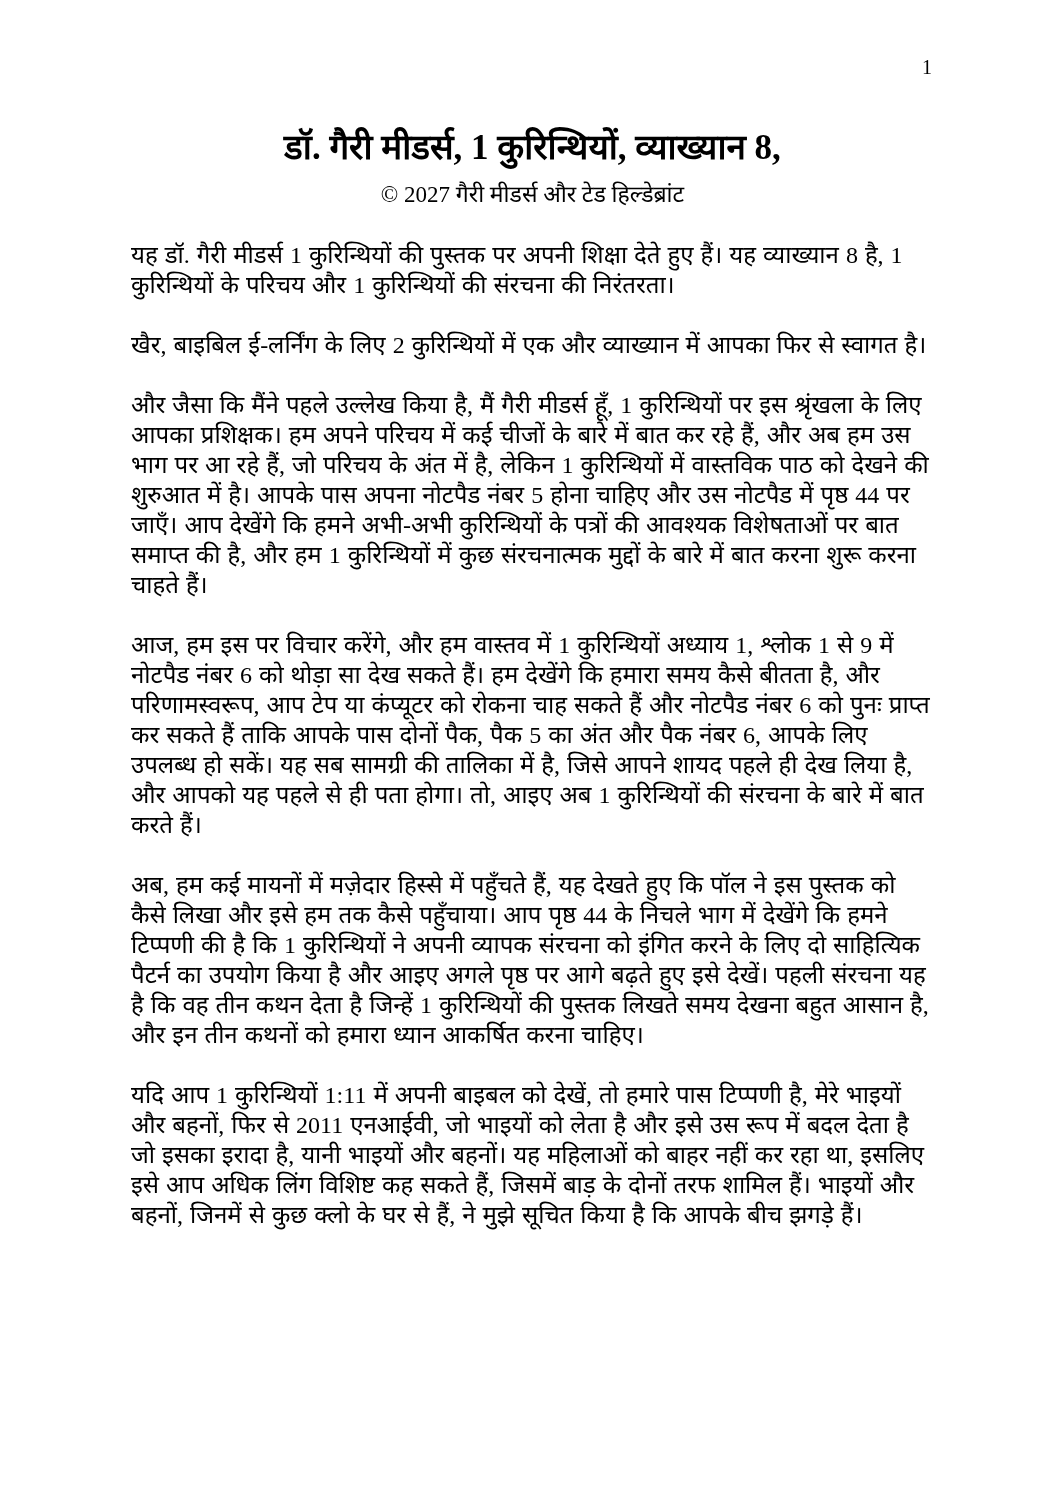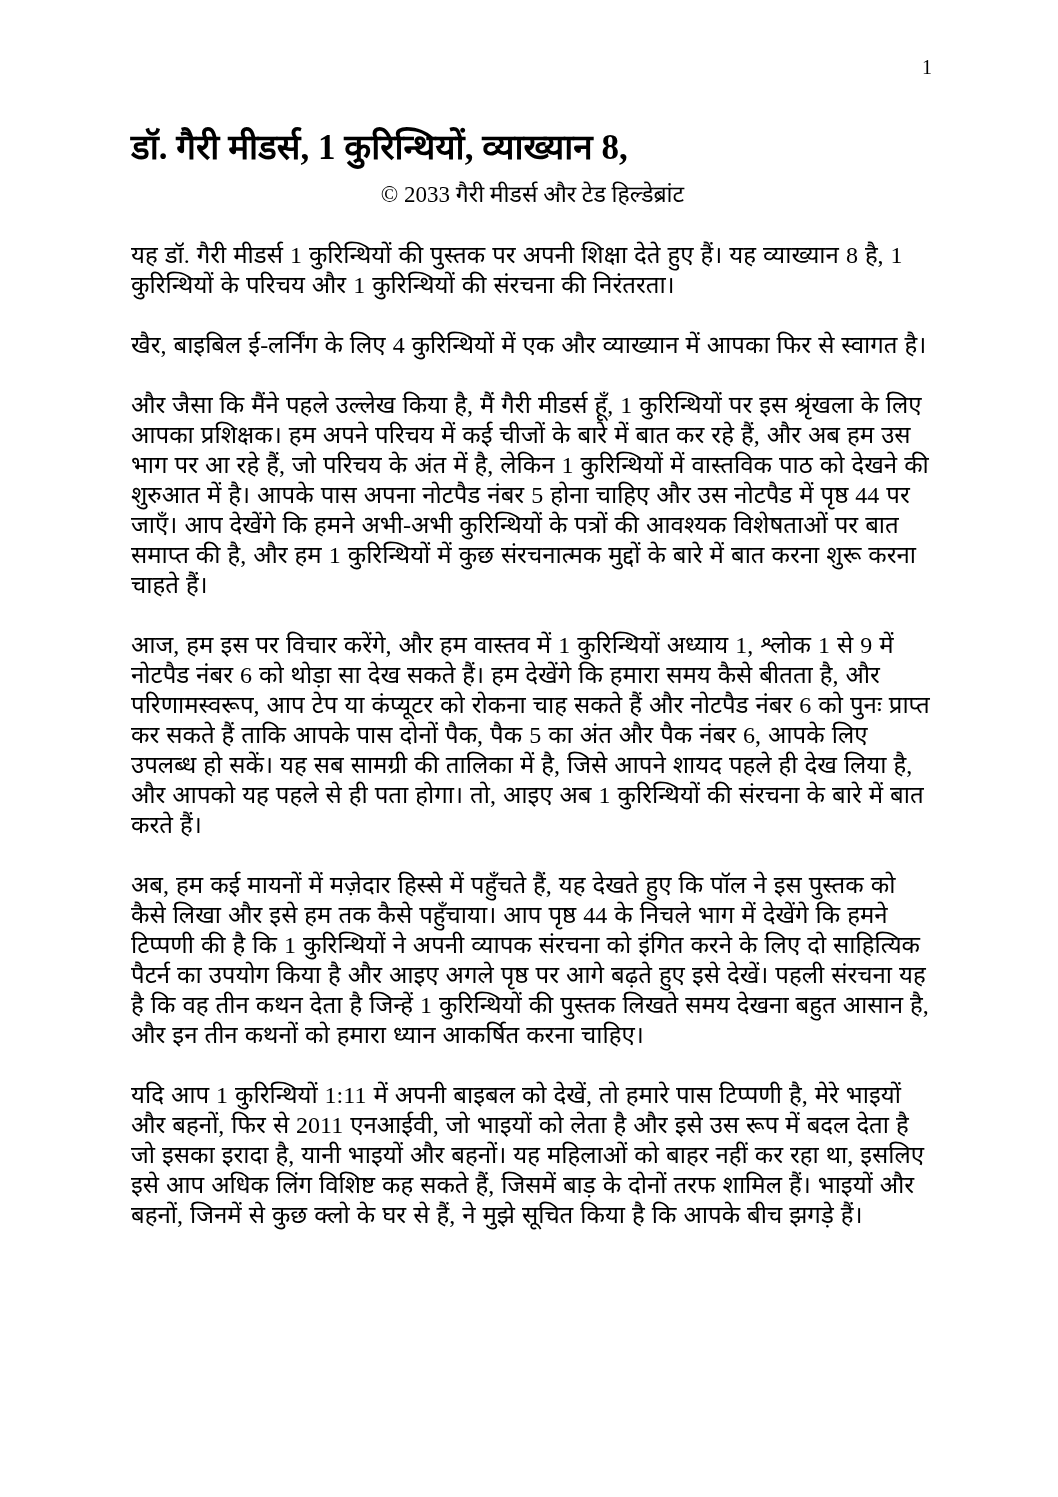--- a/index.html
+++ b/index.html
@@ -17,21 +17,21 @@
     padding: 55px 124px 40px 131px;
   }
   .page-number {
     text-align: right;
     font-size: 20px;
     line-height: 1.2;
     padding-right: 2px;
   }
   .title-block {
     margin-top: 44px;
-    text-align: left;
+    text-align: center;
     font-weight: bold;
     font-size: 35px;
     line-height: 1.45;
   }
   .copyright {
     text-align: center;
     font-size: 23px;
     line-height: 1.3;
     margin-top: 6px;
     margin-bottom: 30px;
@@ -48,23 +48,23 @@
 </head>
 <body>
 
 <div class="page">
   <div class="page-number">1</div>
 
   <h1 class="title-block">
     <div>डॉ. गैरी मीडर्स, 1 कुरिन्थियों, व्याख्यान 8,</div>
   </h1>
 
-  <div class="copyright">© 2033 गैरी मीडर्स और टेड हिल्डेब्रांट</div>
+  <div class="copyright">© 2027 गैरी मीडर्स और टेड हिल्डेब्रांट</div>
 
   <div class="body-text">
     <p>यह डॉ. गैरी मीडर्स 1 कुरिन्थियों की पुस्तक पर अपनी शिक्षा देते हुए हैं। यह व्याख्यान 8 है, 1 कुरिन्थियों के परिचय और 1 कुरिन्थियों की संरचना की निरंतरता।</p>
-    <p>खैर, बाइबिल ई-लर्निंग के लिए 4 कुरिन्थियों में एक और व्याख्यान में आपका फिर से स्वागत है।</p>
+    <p>खैर, बाइबिल ई-लर्निंग के लिए 2 कुरिन्थियों में एक और व्याख्यान में आपका फिर से स्वागत है।</p>
     <p>और जैसा कि मैंने पहले उल्लेख किया है, मैं गैरी मीडर्स हूँ, 1 कुरिन्थियों पर इस श्रृंखला के लिए आपका प्रशिक्षक। हम अपने परिचय में कई चीजों के बारे में बात कर रहे हैं, और अब हम उस भाग पर आ रहे हैं, जो परिचय के अंत में है, लेकिन 1 कुरिन्थियों में वास्तविक पाठ को देखने की शुरुआत में है। आपके पास अपना नोटपैड नंबर 5 होना चाहिए और उस नोटपैड में पृष्ठ 44 पर जाएँ। आप देखेंगे कि हमने अभी-अभी कुरिन्थियों के पत्रों की आवश्यक विशेषताओं पर बात समाप्त की है, और हम 1 कुरिन्थियों में कुछ संरचनात्मक मुद्दों के बारे में बात करना शुरू करना चाहते हैं।</p>
     <p>आज, हम इस पर विचार करेंगे, और हम वास्तव में 1 कुरिन्थियों अध्याय 1, श्लोक 1 से 9 में नोटपैड नंबर 6 को थोड़ा सा देख सकते हैं। हम देखेंगे कि हमारा समय कैसे बीतता है, और परिणामस्वरूप, आप टेप या कंप्यूटर को रोकना चाह सकते हैं और नोटपैड नंबर 6 को पुनः प्राप्त कर सकते हैं ताकि आपके पास दोनों पैक, पैक 5 का अंत और पैक नंबर 6, आपके लिए उपलब्ध हो सकें। यह सब सामग्री की तालिका में है, जिसे आपने शायद पहले ही देख लिया है, और आपको यह पहले से ही पता होगा। तो, आइए अब 1 कुरिन्थियों की संरचना के बारे में बात करते हैं।</p>
     <p>अब, हम कई मायनों में मज़ेदार हिस्से में पहुँचते हैं, यह देखते हुए कि पॉल ने इस पुस्तक को कैसे लिखा और इसे हम तक कैसे पहुँचाया। आप पृष्ठ 44 के निचले भाग में देखेंगे कि हमने टिप्पणी की है कि 1 कुरिन्थियों ने अपनी व्यापक संरचना को इंगित करने के लिए दो साहित्यिक पैटर्न का उपयोग किया है और आइए अगले पृष्ठ पर आगे बढ़ते हुए इसे देखें। पहली संरचना यह है कि वह तीन कथन देता है जिन्हें 1 कुरिन्थियों की पुस्तक लिखते समय देखना बहुत आसान है, और इन तीन कथनों को हमारा ध्यान आकर्षित करना चाहिए।</p>
     <p>यदि आप 1 कुरिन्थियों 1:11 में अपनी बाइबल को देखें, तो हमारे पास टिप्पणी है, मेरे भाइयों और बहनों, फिर से 2011 एनआईवी, जो भाइयों को लेता है और इसे उस रूप में बदल देता है जो इसका इरादा है, यानी भाइयों और बहनों। यह महिलाओं को बाहर नहीं कर रहा था, इसलिए इसे आप अधिक लिंग विशिष्ट कह सकते हैं, जिसमें बाड़ के दोनों तरफ शामिल हैं। भाइयों और बहनों, जिनमें से कुछ क्लो के घर से हैं, ने मुझे सूचित किया है कि आपके बीच झगड़े हैं।</p>
   </div>
 </div>
 
 </body></html>

